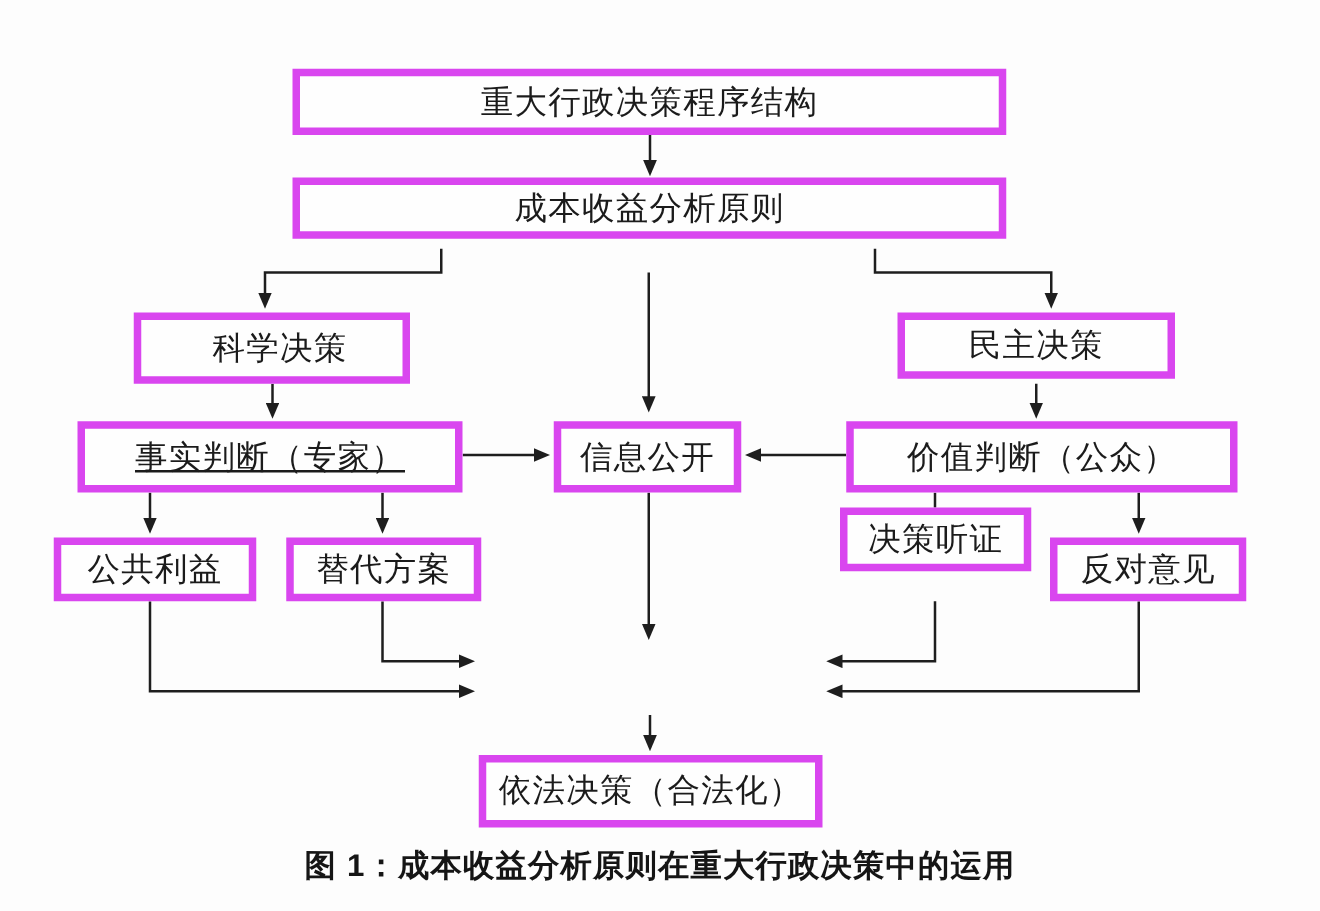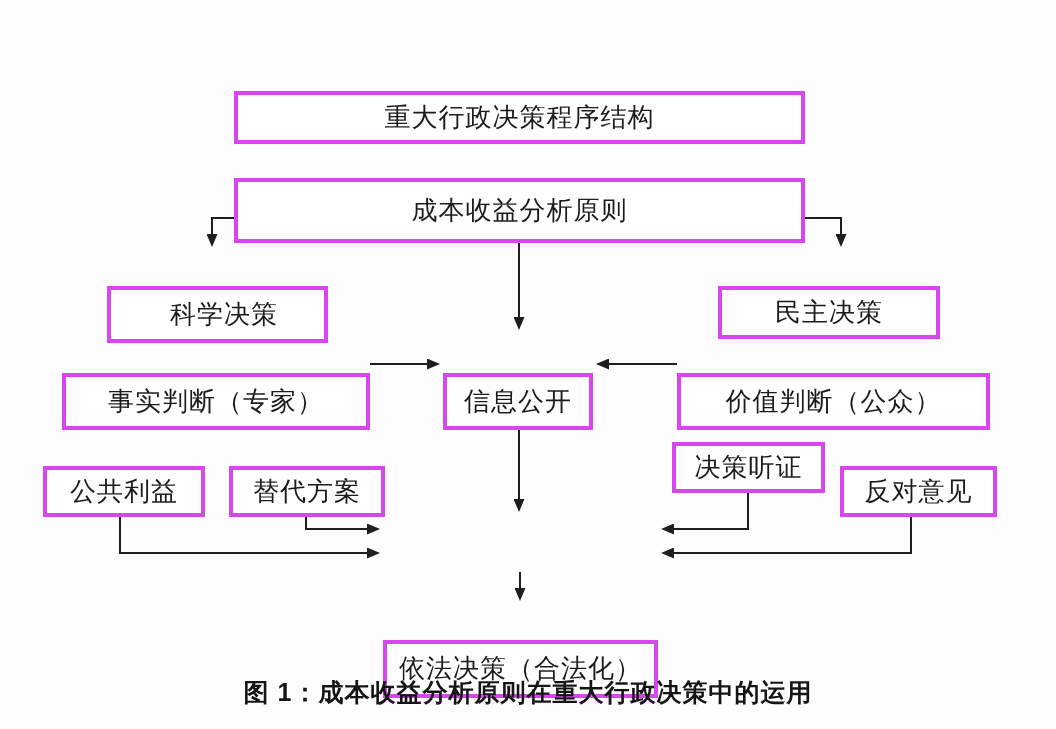--- a/index.html
+++ b/index.html
@@ -18,38 +18,37 @@
   .edges-layer {
     position: absolute;
     left: 0;
     top: 0;
     width: 1056px;
     height: 729px;
   }
   .node {
     position: absolute;
     box-sizing: border-box;
-    border: 4px solid #d946ef;
+    border: 6px solid #d946ef;
     background: #fefefe;
     display: flex;
     align-items: center;
     justify-content: center;
     color: #1b1b1b;
     font-size: 26px;
     line-height: 1;
     letter-spacing: 1px;
     white-space: nowrap;
-    margin-top: 36px;
   }
   
   .n-procedure     { left: 234px; top: 55px;  width: 571px; height: 53px; }
-  .n-principle     { left: 234px; top: 142px; width: 571px; height: 65px; }
+  .n-principle     { left: 234px; top: 142px; width: 571px; height: 49px; }
   .n-scientific    { left: 107px; top: 250px; width: 221px; height: 57px; padding-left: 13px; }
   .n-democratic    { left: 718px; top: 250px; width: 222px; height: 53px; }
-  .n-fact          { left: 62px;  top: 337px; width: 308px; height: 57px; }
+  .n-fact          { left: 62px;  top: 337px; width: 308px; height: 57px; text-decoration: underline; }
   .n-info          { left: 443px; top: 337px; width: 150px; height: 57px; }
   .n-value         { left: 677px; top: 337px; width: 313px; height: 57px; }
   .n-public        { left: 43px;  top: 430px; width: 162px; height: 51px; }
   .n-alternative   { left: 229px; top: 430px; width: 156px; height: 51px; }
   .n-hearing       { left: 672px; top: 406px; width: 153px; height: 51px; }
   .n-opposing      { left: 840px; top: 430px; width: 157px; height: 51px; }
   .n-comprehensive { left: 383px; top: 515px; width: 275px; height: 57px; }
   .n-lawful        { left: 383px; top: 604px; width: 275px; height: 58px; }
   .caption {
     position: absolute;

